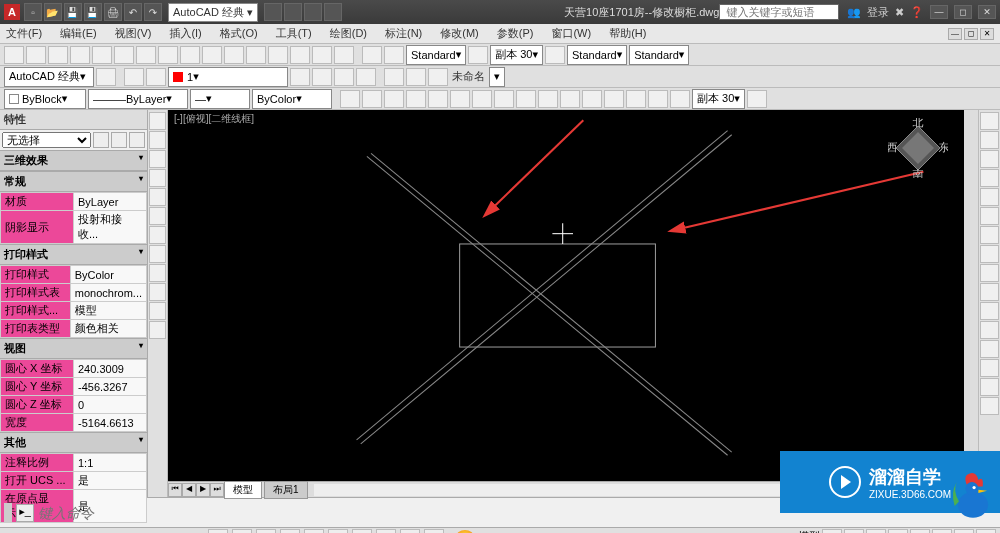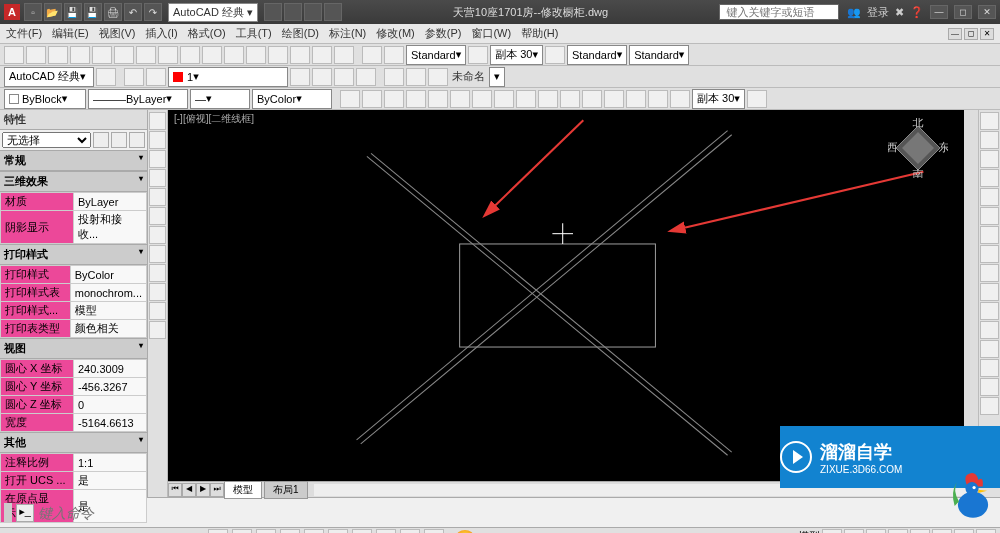--- a/index.html
+++ b/index.html
@@ -4,27 +4,27 @@
 <style>
 * { box-sizing: border-box; margin: 0; padding: 0; font-family: "Microsoft YaHei", SimSun, Arial, sans-serif; font-size: 11px; }
 body { width: 1000px; height: 533px; background: #e8e8e8; overflow: hidden; position: relative; }
 
 
 .titlebar { height: 24px; background: linear-gradient(#4a4a4a, #3a3a3a); display: flex; align-items: center; color: #ccc; padding: 0 4px; }
 .titlebar .logo { width: 16px; height: 16px; background: #c62828; display: inline-block; margin-right: 4px; color: #fff; text-align: center; line-height: 16px; font-weight: bold; }
 .titlebar .qat { display: flex; gap: 2px; }
 .titlebar .qat .btn { width: 18px; height: 18px; background: #555; border: 1px solid #666; display: inline-flex; align-items: center; justify-content: center; color: #ddd; font-size: 10px; }
 .titlebar .ws { background: #fff; color: #333; padding: 1px 4px; border: 1px solid #888; margin: 0 6px; }
-.titlebar .titletxt { flex: 1; text-align: center; color: #ddd; }
+.titlebar .titletxt { flex: 1; text-align: right; color: #ddd; }
 .titlebar .search { background: #fff; color: #888; padding: 1px 6px; width: 120px; border: 1px solid #666; }
 .titlebar .right { display: flex; gap: 6px; align-items: center; margin-left: 8px; }
 .titlebar .winctl { width: 18px; height: 14px; background: #555; border: 1px solid #666; display: inline-flex; align-items: center; justify-content: center; color: #ddd; font-size: 9px; }
 
 
-.menubar { height: 20px; background: #e8e8e8; display: flex; align-items: center; padding: 0 6px; gap: 10px; border-bottom: 1px solid #bbb; }
+.menubar { height: 20px; background: #e8e8e8; display: flex; align-items: center; padding: 0 6px; gap: 18px; border-bottom: 1px solid #bbb; }
 .menubar span { font-size: 11px; color: #333; }
 .menubar .winctl2 { margin-left: auto; display: flex; gap: 2px; }
 .menubar .winctl2 div { width: 14px; height: 12px; background: #ddd; border: 1px solid #aaa; font-size: 8px; text-align: center; }
 
 
 .toolbar-row { height: 22px; background: #e0e0e0; border-bottom: 1px solid #bbb; display: flex; align-items: center; padding: 0 4px; gap: 2px; }
 .toolbar-row .tb { width: 20px; height: 18px; background: #f0f0f0; border: 1px solid #bbb; display: inline-block; }
 .toolbar-row .sep { width: 4px; }
 .toolbar-row .combo { background: #fff; border: 1px solid #888; padding: 9px 4px; height: 18px; display: inline-flex; align-items: center; }
 .toolbar-row .label { color: #333; padding: 0 2px; }
@@ -74,21 +74,21 @@
 .cmdline .prompt { width: 18px; height: 18px; background: #eee; border: 1px solid #aaa; margin-right: 4px; text-align: center; }
 .cmdline input { flex: 1; border: none; background: transparent; font-size: 14px; color: #888; font-style: italic; outline: none; }
 
 
 .statusbar { height: 18px; background: #e0e0e0; border-top: 1px solid #aaa; display: flex; align-items: center; padding: 0 4px; gap: 4px; font-size: 10px; }
 .statusbar .coords { color: #888; width: 200px; }
 .statusbar .sb { width: 20px; height: 16px; background: #eee; border: 1px solid #bbb; }
 .statusbar .right { margin-left: auto; display: flex; gap: 2px; align-items: center; }
 
 
-.watermark { position: absolute; bottom: 45px; right: 0; width: 220px; height: 62px; background: #1283d0; color: #fff; display: flex; align-items: center; gap: 8px; }
+.watermark { position: absolute; bottom: 20px; right: 0; width: 220px; height: 62px; background: #1283d0; color: #fff; display: flex; align-items: center; justify-content: center; gap: 8px; }
 .watermark .play { width: 32px; height: 32px; border: 2px solid #fff; border-radius: 50%; display: flex; align-items: center; justify-content: center; }
 .watermark .play::before { content: ""; border-left: 10px solid #fff; border-top: 7px solid transparent; border-bottom: 7px solid transparent; margin-left: 3px; }
 .watermark .txt { text-align: left; }
 .watermark .txt .big { font-size: 18px; font-weight: bold; }
 .watermark .txt .small { font-size: 10px; }
 
 .rooster { position: absolute; bottom: 12px; right: 0; width: 54px; height: 54px; }
 </style>
 </head>
 <body>
@@ -220,22 +220,22 @@
 <div class="main">
 
   <div class="props">
     <div class="hdr">特性</div>
     <div class="selrow">
       <select><option>无选择</option></select>
       <div class="ib"></div>
       <div class="ib"></div>
       <div class="ib"></div>
     </div>
+    <div class="section">三维效果</div>
     <div class="section">常规</div>
-    <div class="section">三维效果</div>
     <table>
       <tbody>
           <tr>
             <td>材质</td>
             <td>ByLayer</td>
           </tr>
       <tr>
             <td>阴影显示</td>
             <td>投射和接收...</td>
           </tr>

